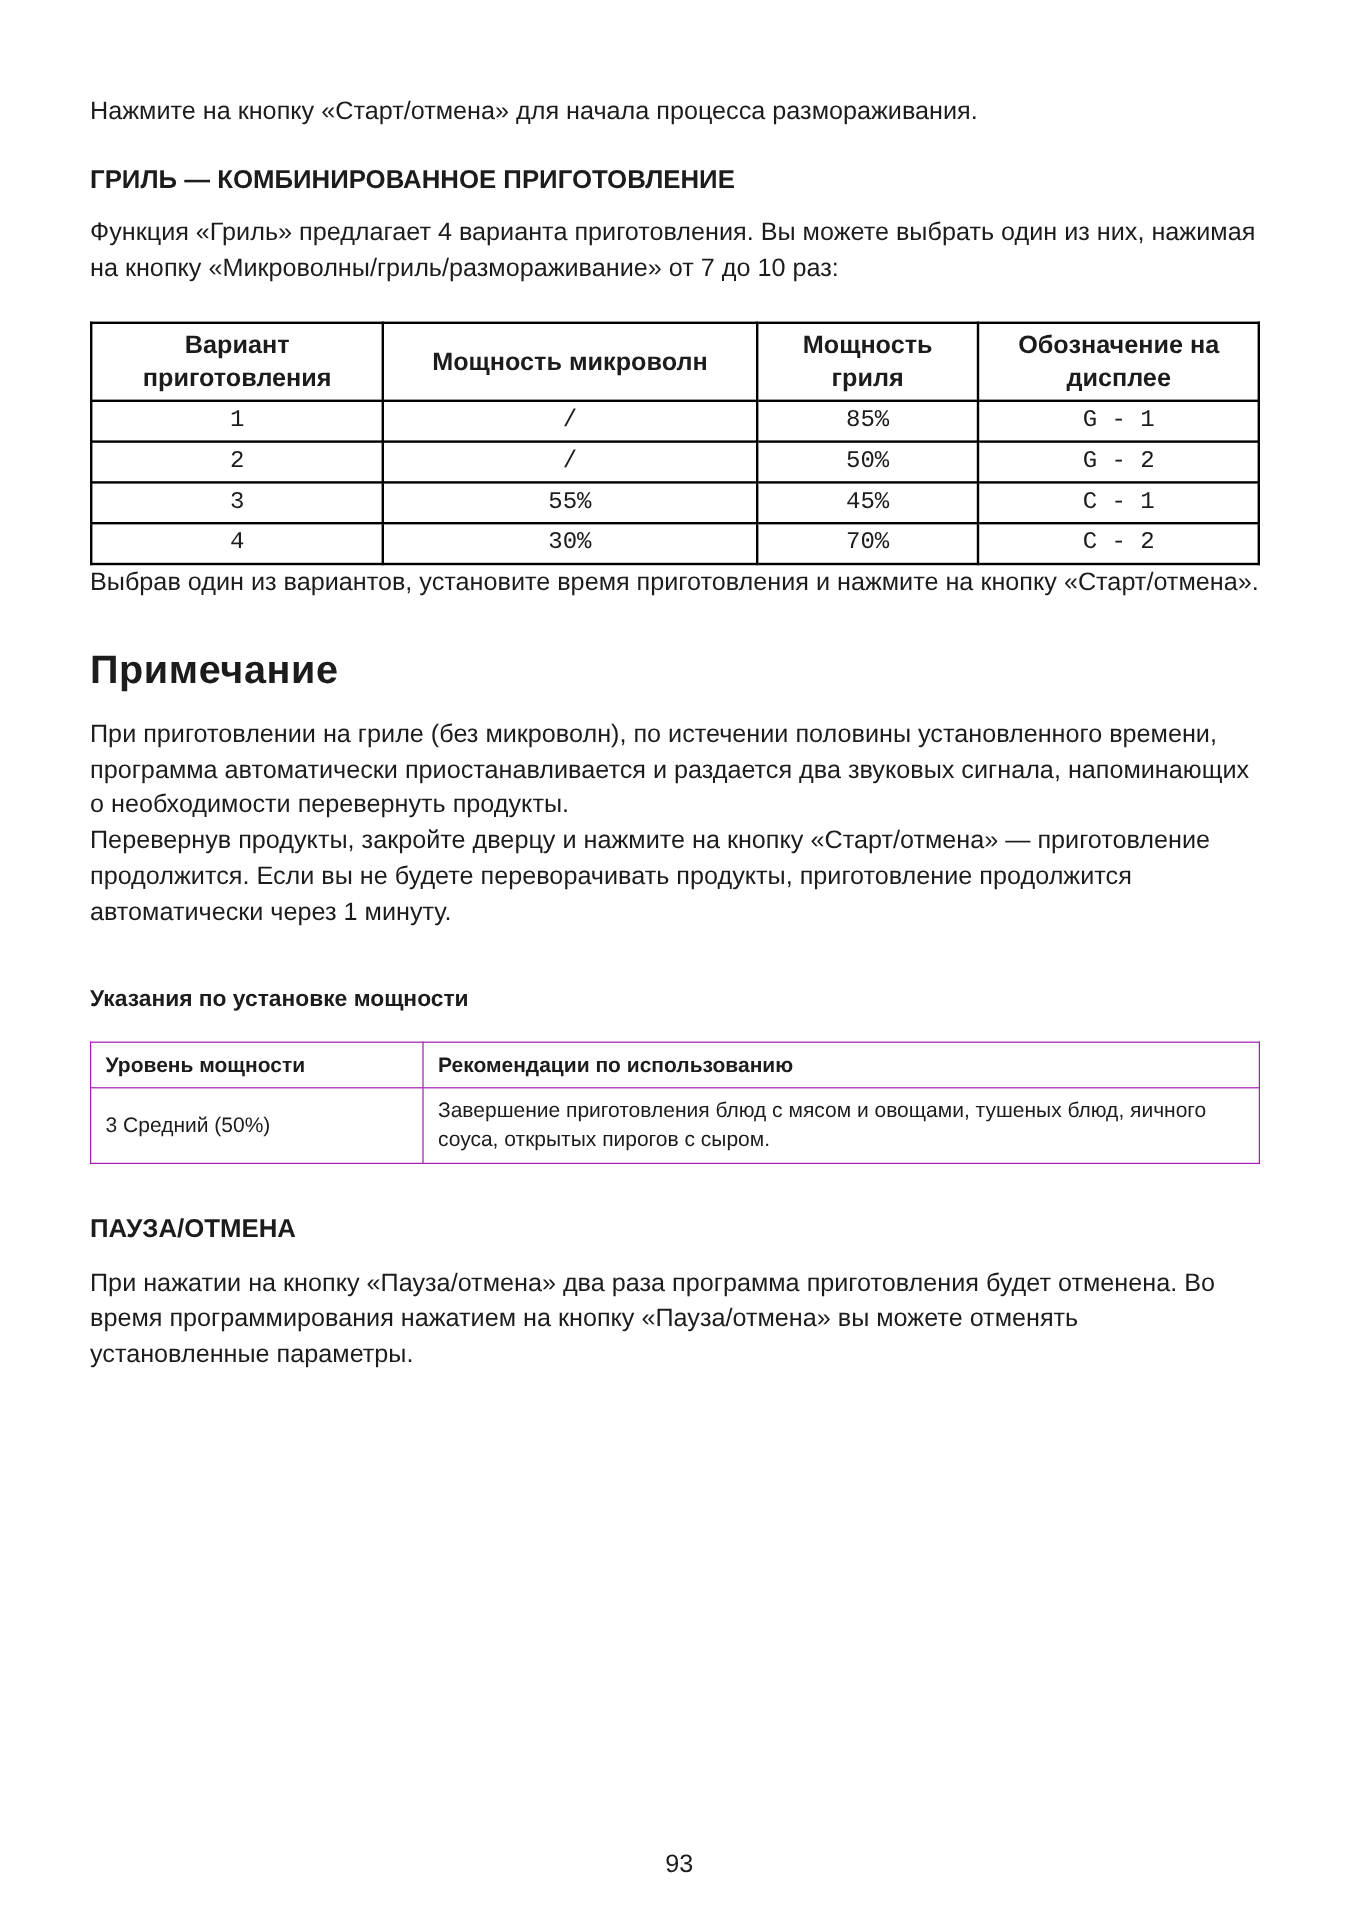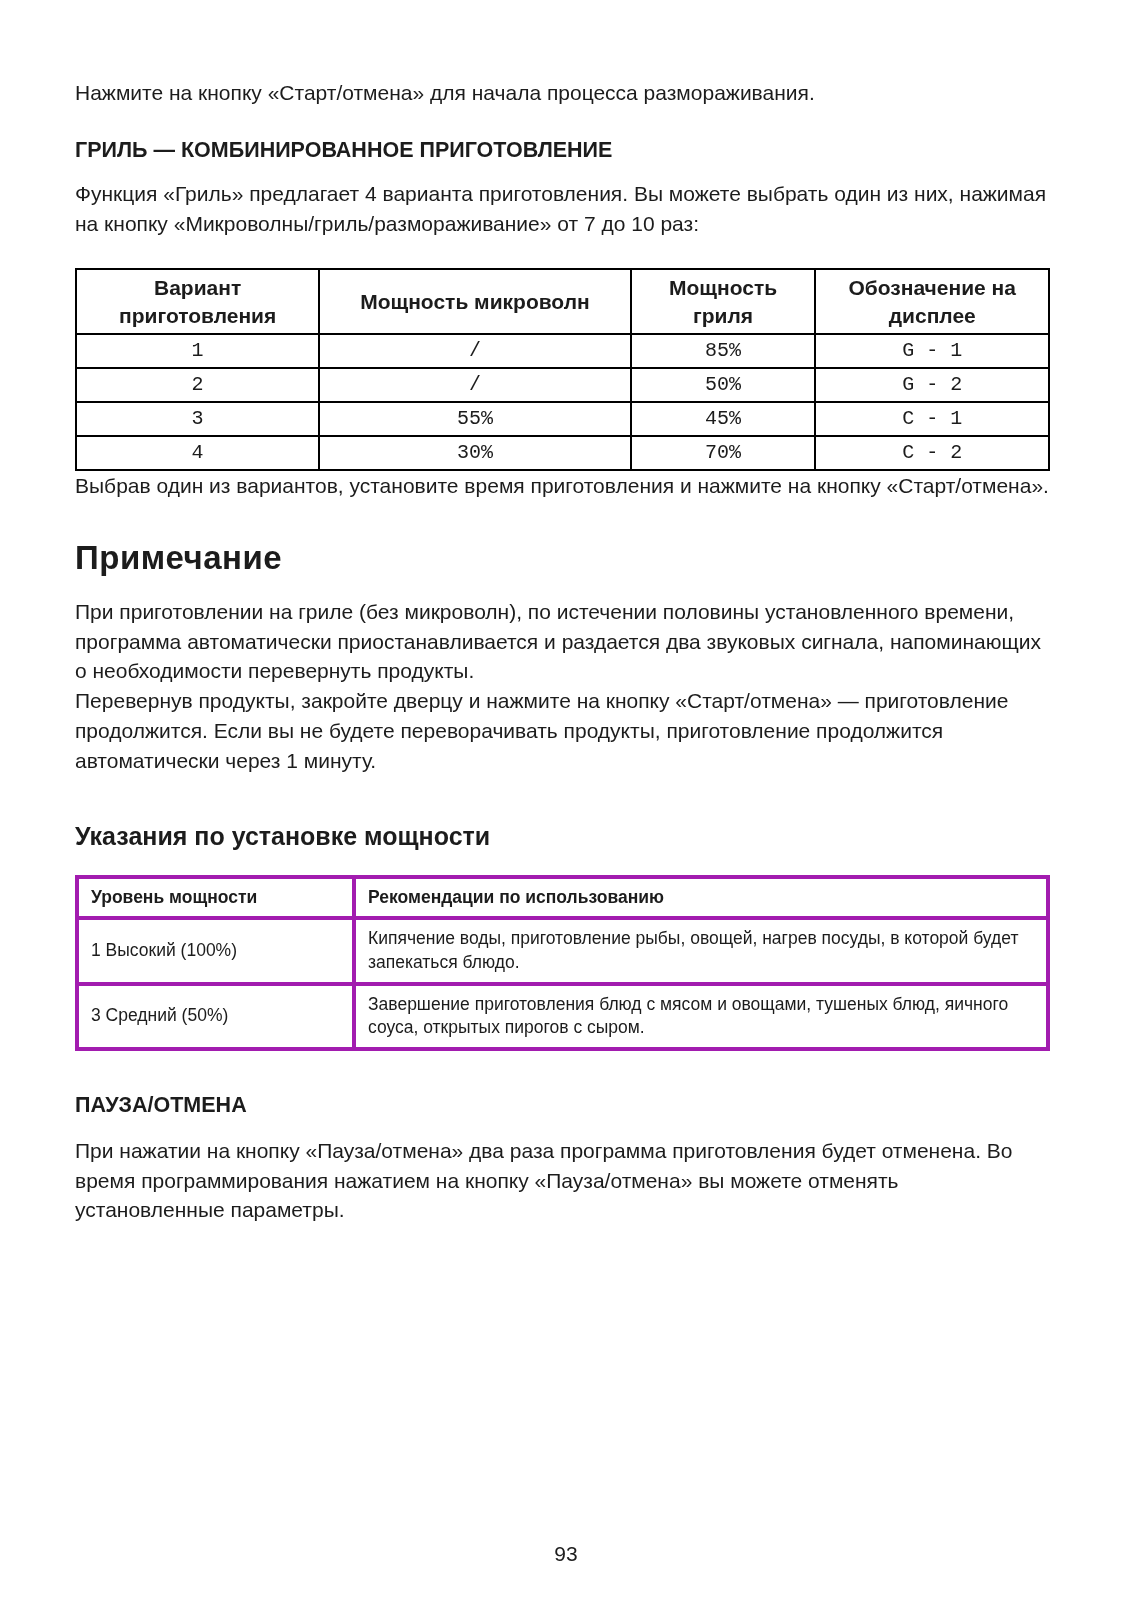--- a/index.html
+++ b/index.html
@@ -59,34 +59,34 @@
   .note-heading {
     font-size: 33px;
     font-weight: bold;
     margin: 38px 0 0 0;
     letter-spacing: 0.5px;
   }
   .note-para1 { margin-top: 20px; }
   .note-para2 { margin-top: 0; }
 
   .sub-heading {
-    font-size: 25px;
+    font-size: 19px;
     font-weight: bold;
     margin: 46px 0 0 0;
   }
 
   
   table.power-table {
     border-collapse: collapse;
     width: 100%;
     margin-top: 24px;
   }
   table.power-table th,
   table.power-table td {
-    border: 4px solid #a21caf;
+    border: 1px solid #a21caf;
     font-size: 17.5px;
     line-height: 1.35;
     padding: 7px 12px;
     text-align: left;
     vertical-align: middle;
   }
   table.power-table th { font-weight: bold; }
   .pcol1 { width: 277px; }
 
   .pause-heading {
@@ -162,24 +162,20 @@
 
 <table class="power-table">
   <thead>
     <tr>
       <th class="pcol1">Уровень мощности</th>
       <th>Рекомендации по использованию</th>
     </tr>
   </thead>
   <tbody>
     <tr>
-      <td>1 Высокий (100%)</td>
-      <td>Кипячение воды, приготовление рыбы, овощей, нагрев посуды, в которой будет запекаться блюдо.</td>
-    </tr>
-    <tr>
       <td>3 Средний (50%)</td>
       <td>Завершение приготовления блюд с мясом и овощами, тушеных блюд, яичного соуса, открытых пирогов с сыром.</td>
     </tr>
   </tbody>
 </table>
 
 <h2 class="pause-heading">ПАУЗА/ОТМЕНА</h2>
 
 <p class="body-text pause-para">При нажатии на кнопку «Пауза/отмена» два раза программа приготовления будет отменена. Во время программирования нажатием на кнопку «Пауза/отмена» вы можете отменять установленные параметры.</p>
 

